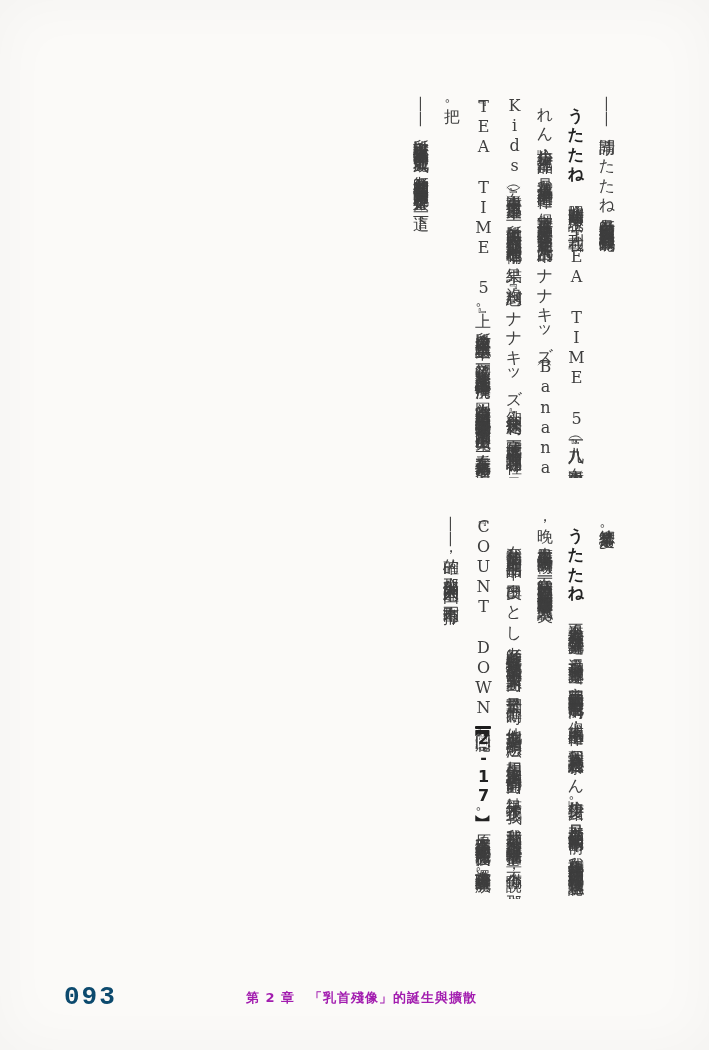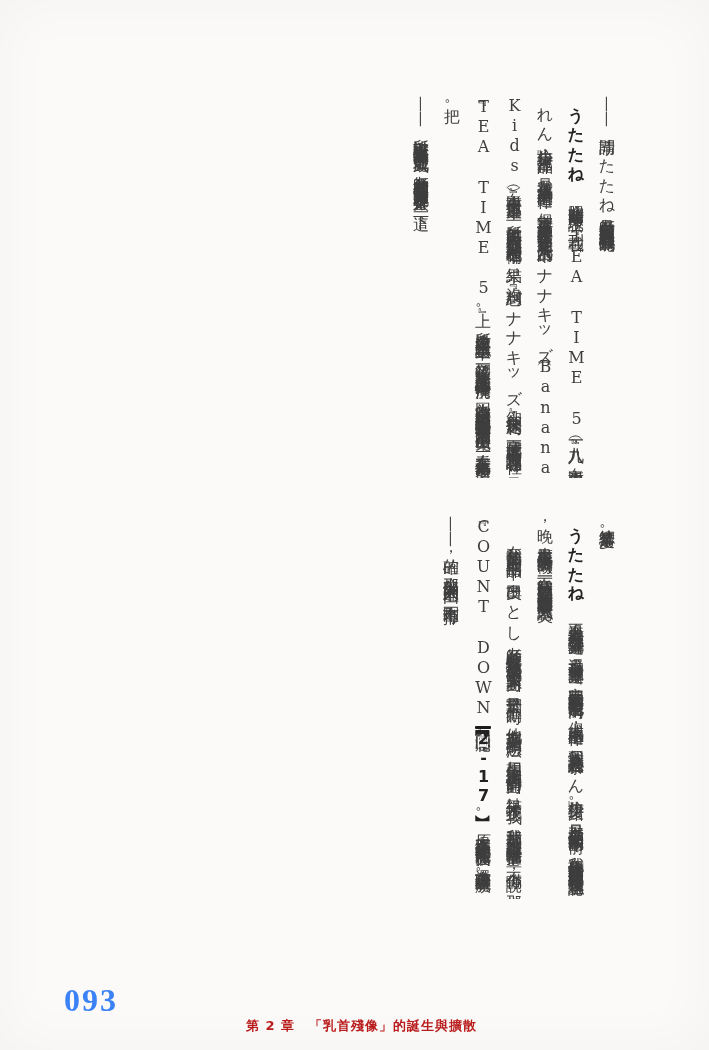--- a/index.html
+++ b/index.html
@@ -57,37 +57,36 @@
     background: var(--figbox_bg, #1b1b1b);
     color: var(--figbox_fg, #ffffff);
     padding: 1px;
     border-radius: 1px;
   }
   
   .page-number {
     position: absolute;
     left: 64px;
     top: 982px;
-    font-family: Liberation Serif, serif;
+    font-family: Liberation Mono, monospace;
     font-weight: 700;
-    font-size: 32px;
+    font-size: 26px;
     letter-spacing: 2px;
-    color: #3b82f6;
+    color: #0c4a6e;
   }
   .chapter-title {
     position: absolute;
     left: 246px;
     top: 989px;
     font-family: "DejaVu Sans", "Liberation Sans", sans-serif;
     font-weight: 700;
     font-size: 13px;
     letter-spacing: 1px;
-    color: #b91c1c;
+    color: #a21caf;
     white-space: pre;
-    margin-top: 28px;
   }
 </style>
 </head>
 <body>
 
 <div class="page">
 
   <section class="text-block block-top">
       <p class="para"><span class="seg-dash">——</span><span class="seg-plain">請問うたたね老師是出於何種因緣而想到乳首殘像的呢。</span></p>
       <p class="para"><span class="seg-speaker">うたたね</span><span class="seg-plain">　按照時間順序來說，刊載在『TEA TIME 5』（一九八八，白夜書房）這本同人誌選集上的「暴れん坊少年」這部作品，是我在成人漫畫界的出道作；但其實這部作品本來是要收錄在預定於同年九月上市的『バナナキッズ（Banana Kids）』（白夜書房）這部選集上，所以當年的六月和七月我就如火如荼地在準備。結果，沒想到『バナナキッズ』卻突然決定休刊，完成的原稿一下子不知道該刊在哪裡，只好收錄在年末上市的『TEA TIME 5』上。所以才會發生同人誌選集中，卻收錄了一本非同人誌漫畫的奇怪情況。因為當時這兩本雜誌的編輯都是在同人界十分活躍的戶山優先生，看在我正處出道前夕，他便幫了我一把。</span></p>

